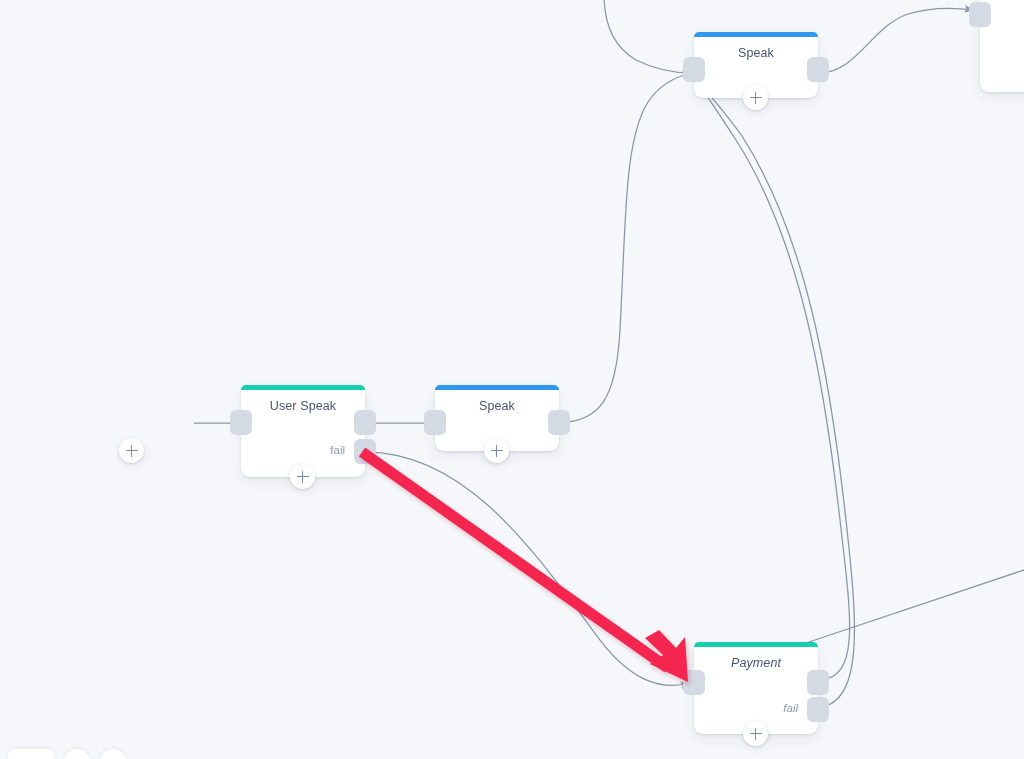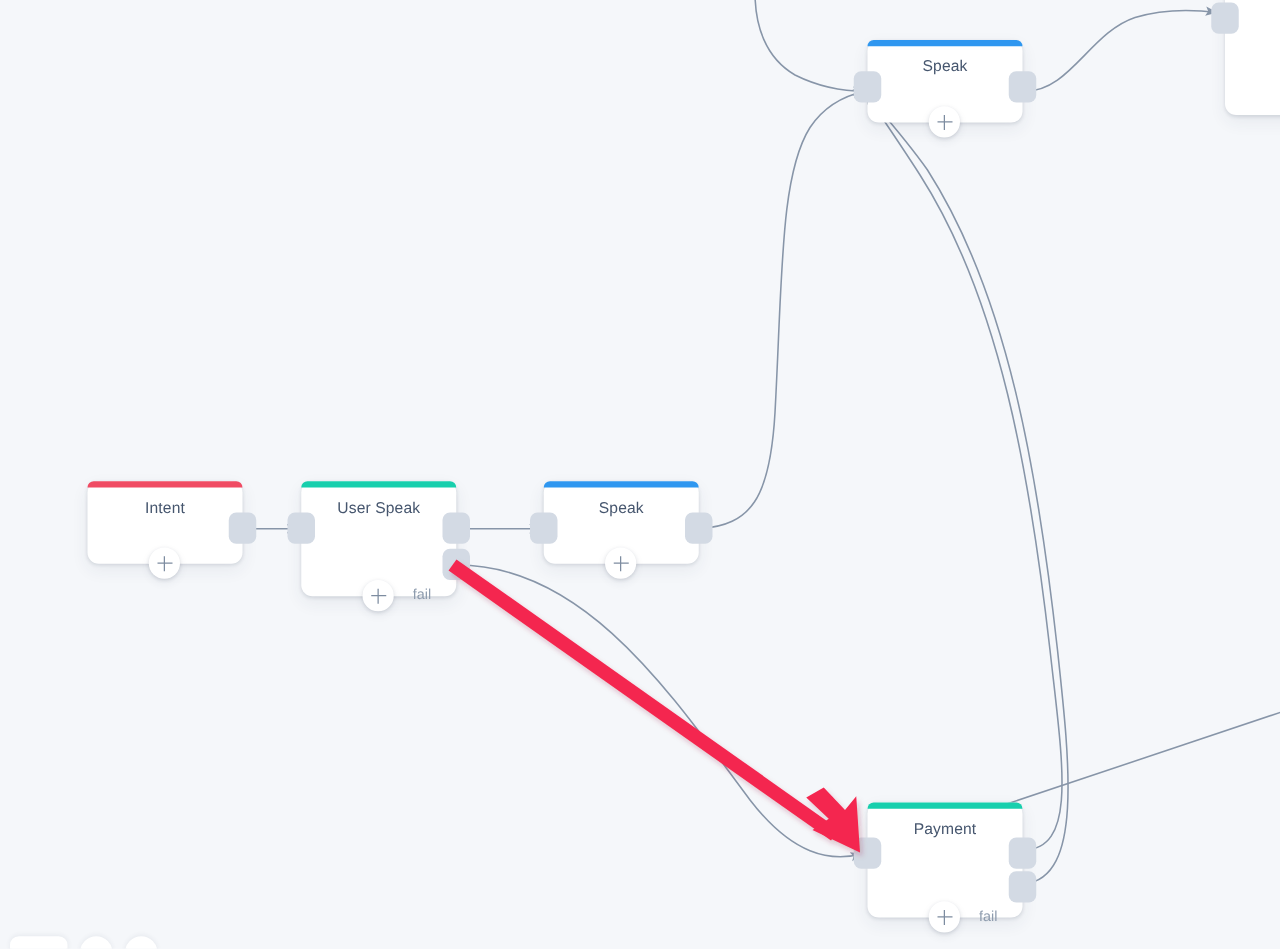--- a/index.html
+++ b/index.html
@@ -96,21 +96,20 @@
     border-radius: 6px;
   }
   .port-label {
     position: absolute;
     right: 20px;
     font-size: 11.5px;
     color: #8e9cae;
     white-space: nowrap;
     z-index: 12;
     font-family: "Liberation Sans", sans-serif;
-    margin-top: 26px;
   }
 
   
   .plus-btn {
     position: absolute;
     width: 25px;
     height: 25px;
     border-radius: 50%;
     background: #ffffff;
     box-shadow: 0 1px 3px rgba(48,62,88,0.16),
@@ -196,25 +195,20 @@
       <path d="M366,452 C470,452 540,560 600,640
                C634,684 664,690 690,683" marker-end="url(#arrowGrey)"></path>
 
       <path d="M820,73 C856,73 872,26 908,14
                C934,6 958,8 974,10" marker-end="url(#arrowGrey)"></path>
 
       <path d="M1030,568 L806,643"></path>
     </g>
   </svg>
 
-  <div class="node" style="left:70px; top:385px; width:124px; height:66px;">
-    <div class="node-accent" style="background:#f04b63;"></div>
-    <div class="node-title">Intent</div>
-    <div class="port out" style="top:25px;"></div>
-  </div>
   <div class="plus-btn" style="left:119px; top:438px;"></div>
 
   <div class="node" style="left:241px; top:385px; width:124px; height:92px;">
     <div class="node-accent" style="background:#17cfad;"></div>
     <div class="node-title">User Speak</div>
     <div class="port in" style="top:25px;"></div>
     <div class="port out" style="top:25px;"></div>
     <div class="port out" style="top:54px;"></div>
     <div class="port-label" style="top:59px;">fail</div>
   </div>
@@ -229,21 +223,21 @@
   <div class="plus-btn" style="left:484px; top:438px;"></div>
 
   <div class="node" style="left:694px; top:32px; width:124px; height:66px;">
     <div class="node-accent" style="background:#2f97f0;"></div>
     <div class="node-title">Speak</div>
     <div class="port in" style="top:25px;"></div>
     <div class="port out" style="top:25px;"></div>
   </div>
   <div class="plus-btn" style="left:743px; top:85px;"></div>
 
-  <div class="node" style="left:694px; top:642px; width:124px; height:92px;">
+  <div class="node" style="left:694px; top:642px; width:124px; height:92px;font-style:italic;">
     <div class="node-accent" style="background:#17cfad;"></div>
     <div class="node-title">Payment</div>
     <div class="port in" style="top:28px;"></div>
     <div class="port out" style="top:28px;"></div>
     <div class="port out" style="top:55px;"></div>
     <div class="port-label" style="top:60px;">fail</div>
   </div>
   <div class="plus-btn" style="left:743px; top:721px;"></div>
 
   <div class="node" style="left:980px; top:-12px; width:124px; height:104px;">

